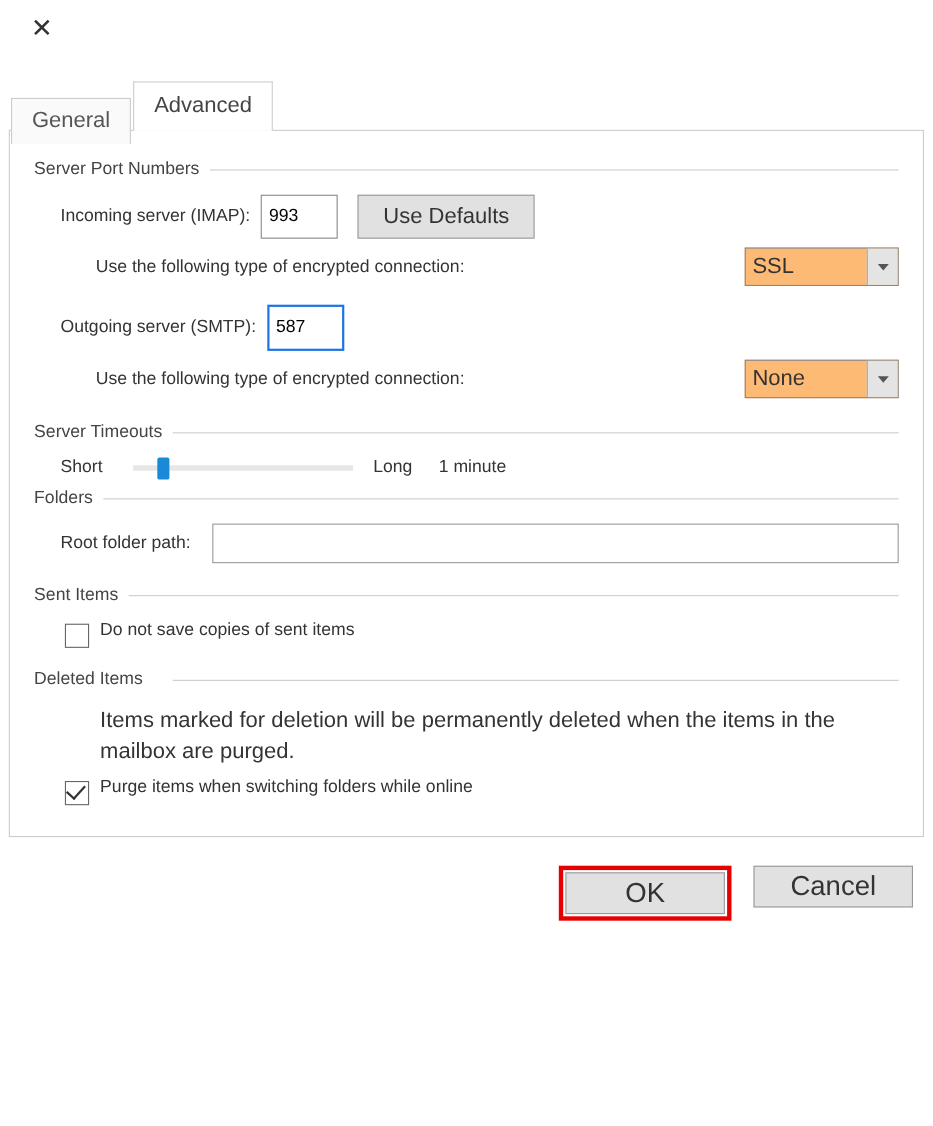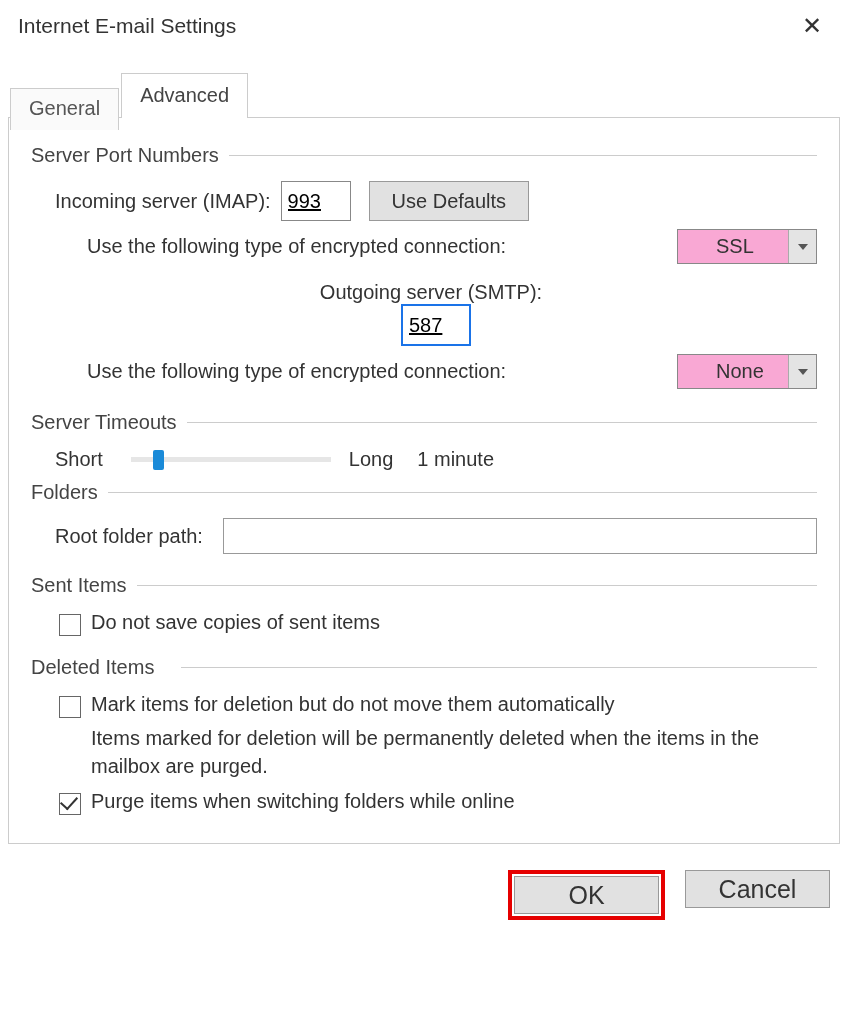--- a/index.html
+++ b/index.html
@@ -66,72 +66,70 @@
     margin: 0 8px 0 8px;
     padding: 16px 22px 22px 22px;
     position: relative;
     z-index: 1;
   }
   .group-header {
     display: flex;
     align-items: center;
     margin: 10px 0 14px 0;
     color: #444;
-    font-size: 20px;
+    font-size: 16px;
   }
   .group-header .hline {
     flex: 1;
     height: 1px;
     background: #ccc;
     margin-left: 10px;
   }
   .row {
     display: flex;
     align-items: center;
     margin: 8px 0 8px 24px;
   }
   .row.sub {
     margin-left: 56px;
   }
   .label {
     color: #333;
-    font-size: 20px;
+    font-size: 16px;
     margin-right: 10px;
   }
   input.port {
     width: 70px;
     height: 35px;
-    font-size: 20px;
+    font-size: 16px;
     padding: 19px 6px;
     border: 1.5px solid #888;
     background: #fff;
     text-align: left;
-    text-decoration: underline;
   }
   input.port.focus {
     border: 2px solid #1a73e8;
   }
   button.defbtn {
     margin-left: 18px;
     height: 40px;
     padding: 0 22px;
     font-size: 20px;
     border: 1px solid #999;
     background: #e1e1e1;
     color: #333;
     cursor: pointer;
   }
   .dropdown {
     display: inline-flex;
     align-items: center;
     border: 1.5px solid #888;
     height: 35px;
-    background: #f9a8d4;
+    background: #fdba74;
     min-width: 130px;
-    padding-left: 32px;
   }
   .dropdown .ddtext {
     flex: 1;
     padding: 2px 6px;
     font-size: 20px;
   }
   .dropdown .ddbtn {
     width: 28px;
     height: 100%;
     background: #e4e4e4;
@@ -229,21 +227,20 @@
   .ok-highlight .dlg-btn {
     width: 145px;
     height: 38px;
   }
 </style>
 </head>
 <body>
 
 <div class="dialog">
   <div class="titlebar">
-    <span>Internet E-mail Settings</span>
     <span class="close-x">✕</span>
   </div>
 
   <div class="tab-strip">
     <div class="tab inactive">General</div>
     <div class="tab active">Advanced</div>
   </div>
 
   <div class="tab-panel">
 
@@ -261,21 +258,21 @@
     <div class="row sub" style="justify-content: space-between;">
       <span class="label">Use the following type of encrypted connection:</span>
       <div class="dropdown" style="min-width:140px;">
         <span class="ddtext">SSL</span>
         <span class="ddbtn">
             <span class="chev"></span>
           </span>
       </div>
     </div>
 
-    <div class="row" style="margin-top:17px;flex-direction:column;">
+    <div class="row" style="margin-top:17px;">
       <span class="label">Outgoing server (SMTP):</span>
       <input class="port focus" value="587" style="">
     </div>
 
     <div class="row sub" style="justify-content: space-between;">
       <span class="label">Use the following type of encrypted connection:</span>
       <div class="dropdown" style="min-width:140px;">
         <span class="ddtext">None</span>
         <span class="ddbtn">
             <span class="chev"></span>
@@ -315,24 +312,20 @@
     <div class="cbx-row">
       <span class="cbx"></span>
       <span class="label">Do not save copies of sent items</span>
     </div>
 
     <div class="group-header" style="margin-top:20px;gap:17px;">
       <span>Deleted Items</span>
       <span class="hline"></span>
     </div>
 
-    <div class="cbx-row">
-      <span class="cbx"></span>
-      <span class="label">Mark items for deletion but do not move them automatically</span>
-    </div>
     <div class="help-text">Items marked for deletion will be permanently deleted when the items in the mailbox are purged.</div>
 
     <div class="cbx-row">
       <span class="cbx checked"></span>
       <span class="label">Purge items when switching folders while online</span>
     </div>
 
   </div>
 
   <div class="button-row">

